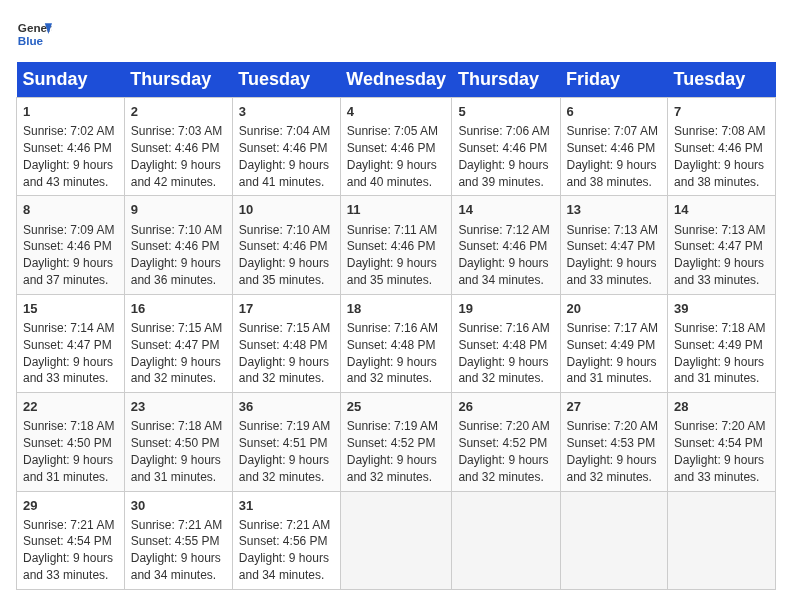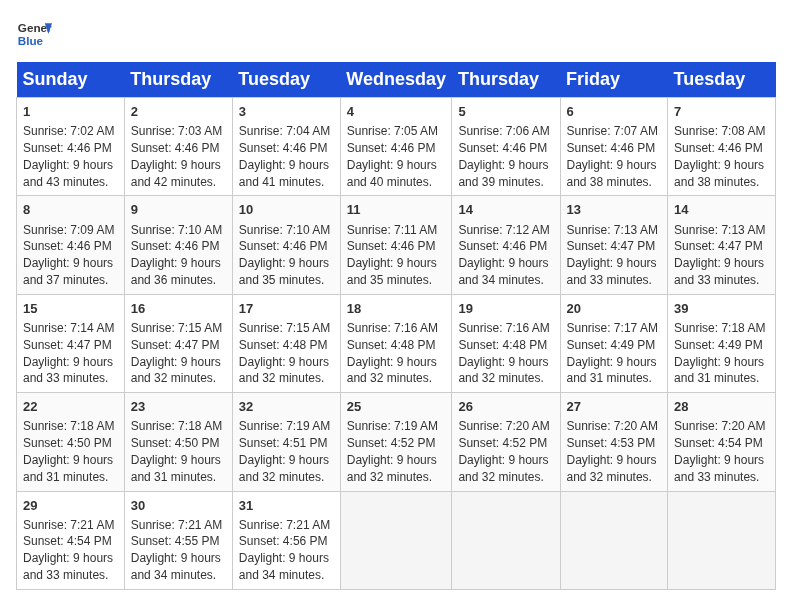--- a/index.html
+++ b/index.html
@@ -132,21 +132,21 @@
         <td><span class="day-num">16</span><span class="day-info">Sunrise: 7:15 AM<br>Sunset: 4:47 PM<br>Daylight: 9 hours and 32 minutes.</span></td>
         <td><span class="day-num">17</span><span class="day-info">Sunrise: 7:15 AM<br>Sunset: 4:48 PM<br>Daylight: 9 hours and 32 minutes.</span></td>
         <td><span class="day-num">18</span><span class="day-info">Sunrise: 7:16 AM<br>Sunset: 4:48 PM<br>Daylight: 9 hours and 32 minutes.</span></td>
         <td><span class="day-num">19</span><span class="day-info">Sunrise: 7:16 AM<br>Sunset: 4:48 PM<br>Daylight: 9 hours and 32 minutes.</span></td>
         <td><span class="day-num">20</span><span class="day-info">Sunrise: 7:17 AM<br>Sunset: 4:49 PM<br>Daylight: 9 hours and 31 minutes.</span></td>
         <td><span class="day-num">39</span><span class="day-info">Sunrise: 7:18 AM<br>Sunset: 4:49 PM<br>Daylight: 9 hours and 31 minutes.</span></td>
       </tr>
       <tr>
         <td><span class="day-num">22</span><span class="day-info">Sunrise: 7:18 AM<br>Sunset: 4:50 PM<br>Daylight: 9 hours and 31 minutes.</span></td>
         <td><span class="day-num">23</span><span class="day-info">Sunrise: 7:18 AM<br>Sunset: 4:50 PM<br>Daylight: 9 hours and 31 minutes.</span></td>
-        <td><span class="day-num">32</span><span class="day-info">Sunrise: 7:19 AM<br>Sunset: 4:51 PM<br>Daylight: 9 hours and 32 minutes.</span></td>
+        <td><span class="day-num">36</span><span class="day-info">Sunrise: 7:19 AM<br>Sunset: 4:51 PM<br>Daylight: 9 hours and 32 minutes.</span></td>
         <td><span class="day-num">25</span><span class="day-info">Sunrise: 7:19 AM<br>Sunset: 4:52 PM<br>Daylight: 9 hours and 32 minutes.</span></td>
         <td><span class="day-num">26</span><span class="day-info">Sunrise: 7:20 AM<br>Sunset: 4:52 PM<br>Daylight: 9 hours and 32 minutes.</span></td>
         <td><span class="day-num">27</span><span class="day-info">Sunrise: 7:20 AM<br>Sunset: 4:53 PM<br>Daylight: 9 hours and 32 minutes.</span></td>
         <td><span class="day-num">28</span><span class="day-info">Sunrise: 7:20 AM<br>Sunset: 4:54 PM<br>Daylight: 9 hours and 33 minutes.</span></td>
       </tr>
       <tr>
         <td><span class="day-num">29</span><span class="day-info">Sunrise: 7:21 AM<br>Sunset: 4:54 PM<br>Daylight: 9 hours and 33 minutes.</span></td>
         <td><span class="day-num">30</span><span class="day-info">Sunrise: 7:21 AM<br>Sunset: 4:55 PM<br>Daylight: 9 hours and 34 minutes.</span></td>
         <td><span class="day-num">31</span><span class="day-info">Sunrise: 7:21 AM<br>Sunset: 4:56 PM<br>Daylight: 9 hours and 34 minutes.</span></td>
         <td class="empty"></td>

